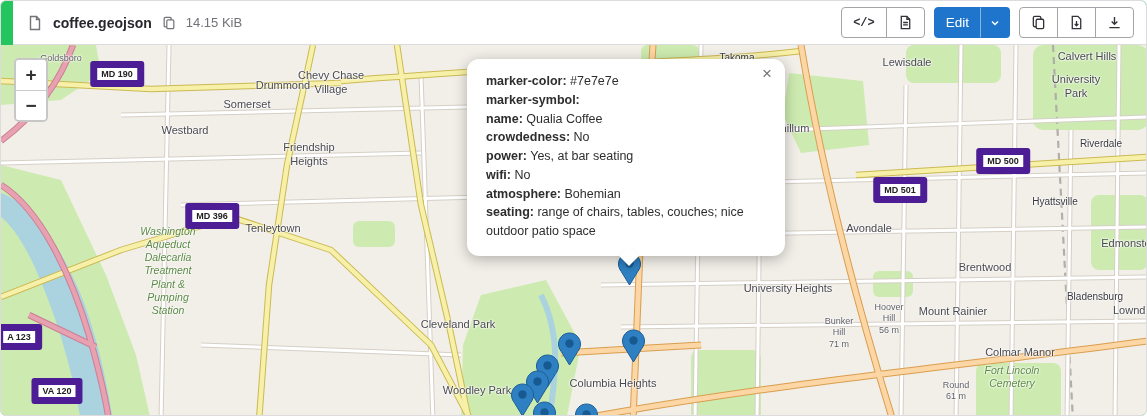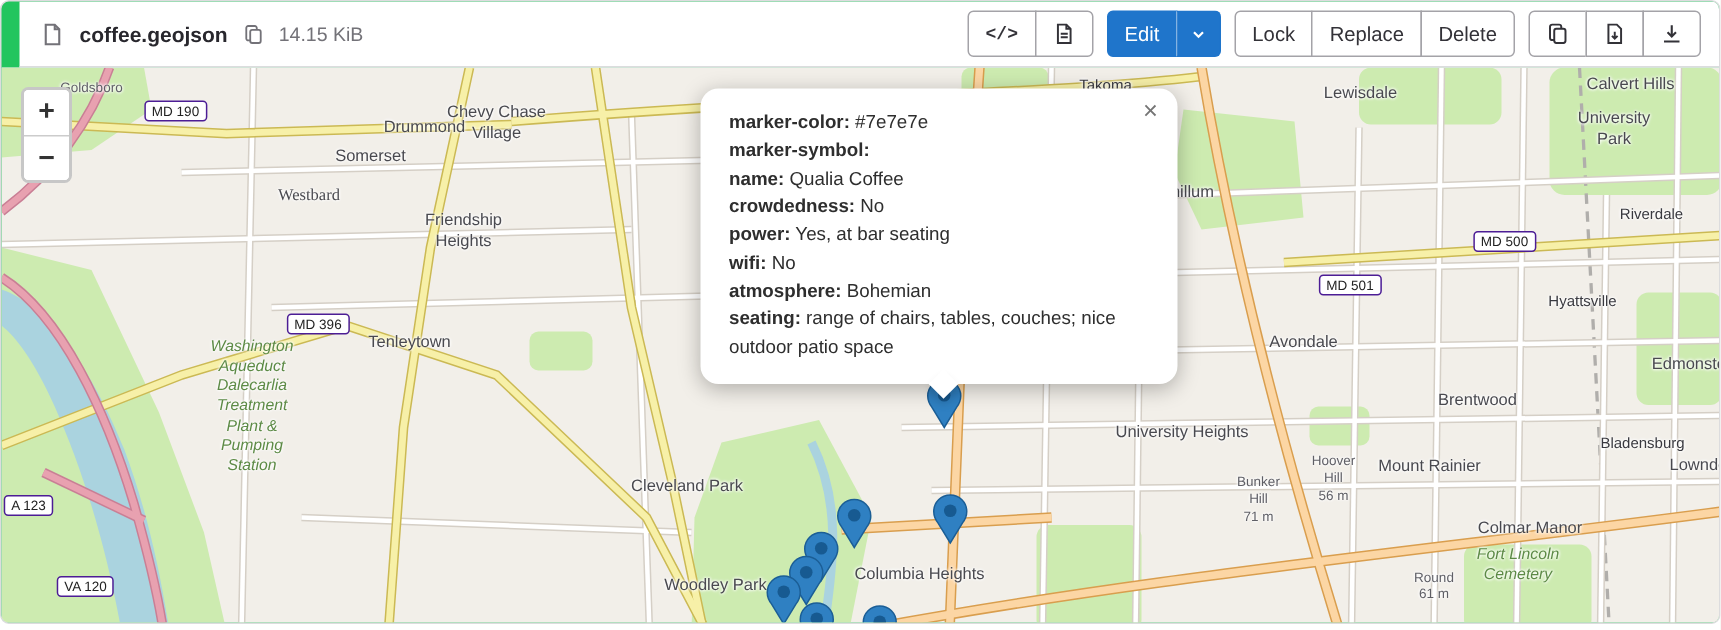--- a/index.html
+++ b/index.html
@@ -24,22 +24,22 @@
 
   
   .map-area { position:absolute; top:44px; left:0; right:0; bottom:0; overflow:hidden; background:#f2efe9; cursor:grab; }
   .map-bg { position:absolute; left:0; top:0; }
   .map-label { position:absolute; transform:translate(-50%,-50%); font-size:11px; color:#49494f;
     white-space:pre-line; text-align:center; line-height:1.25; pointer-events:none;
     text-shadow:0 0 2px #fff, 0 0 2px #fff, 0 0 3px #fff; z-index:2; }
   .map-label.town { font-size:10px; color:#39393f; }
   .map-label.nature { font-style:italic; color:#5c8a45; font-size:10.5px; }
   .map-label.small { font-size:9px; color:#5f5f66; }
-  .map-shield { position:absolute; transform:translate(-50%,-50%); font-size:9px; font-weight:400; color:#222;
-    background:#fff; border:1px solid #4c1d95; border-radius:3px; padding:1px 4px; z-index:2; white-space:nowrap; }
+  .map-shield { position:absolute; transform:translate(-50%,-50%); font-size:9px; font-weight:700; color:#222;
+    background:#fff; border:7px solid #4c1d95; border-radius:3px; padding:1px 4px; z-index:2; white-space:nowrap; }
   .map-marker { position:absolute; width:25px; height:34px; cursor:pointer; z-index:3; }
 
   .popup { position:absolute; left:466px; top:14px; width:318px; background:#fff; border-radius:12px;
     box-shadow:0 3px 14px rgba(0,0,0,.28); padding:13px 19px 15px; z-index:5; }
   .popup-row { font-size:12.5px; color:#2e2e2e; line-height:1.5; }
   .popup-row b { font-weight:700; }
   .popup-close { position:absolute; top:4px; right:9px; font-size:17px; color:#757575; background:none; border:none; cursor:pointer; padding:2px 4px; line-height:1; font-family:inherit; }
   .popup-tail { position:absolute; left:155px; bottom:-7px; width:14px; height:14px; background:#fff; transform:rotate(45deg); box-shadow:3px 3px 6px rgba(0,0,0,.12); }
 
   .zoom-control { position:absolute; left:13px; top:13px; border:2px solid rgba(0,0,0,.22); border-radius:5px; overflow:hidden; z-index:6; background:#fff; }
@@ -81,25 +81,20 @@
 
       <div class="btn-group">
         <button class="btn btn-primary">Edit</button>
         <button class="btn btn-caret">
           <svg width="12" height="12" viewBox="0 0 16 16" fill="none" stroke="#fff" stroke-width="2">
               <path d="M4 6l4 4 4-4"></path>
             </svg>
         </button>
       </div>
 
-      <div class="btn-group">
-        <button class="btn">Lock</button>
-        <button class="btn">Replace</button>
-        <button class="btn">Delete</button>
-      </div>
 
       <div class="btn-group">
         <button class="btn">
           <svg width="15" height="15" viewBox="0 0 16 16" fill="none" stroke="#333238" stroke-width="1.4">
               <rect x="5.5" y="4.5" width="8" height="10" rx="1.5"></rect>
               <path d="M10.5 4.5V3a1.5 1.5 0 0 0-1.5-1.5H4A1.5 1.5 0 0 0 2.5 3v8A1.5 1.5 0 0 0 4 12.5h1.5"></path>
             </svg>
         </button>
         <button class="btn">
           <svg width="15" height="15" viewBox="0 0 16 16" fill="none" stroke="#333238" stroke-width="1.4">
@@ -249,21 +244,21 @@
 
   <div class="map-label town" style="left: 736px; top: 13px;">Takoma</div>
       <div class="map-label" style="left: 906px; top: 18px;">Lewisdale</div>
       <div class="map-label" style="left: 1086px; top: 12px;">Calvert Hills</div>
       <div class="map-label" style="left: 1075px; top: 42px;">University Park</div>
       <div class="map-label small" style="left: 60px; top: 14px;">Goldsboro</div>
       <div class="map-label" style="left: 282px; top: 41px;">Drummond</div>
       <div class="map-label" style="left: 330px; top: 38px;">Chevy Chase
 Village</div>
       <div class="map-label" style="left: 246px; top: 60px;">Somerset</div>
-      <div class="map-label" style="left: 205px; top: 86px; font-family: Liberation Serif, serif;">Westbard</div>
+      <div class="map-label" style="left: 184px; top: 86px;">Westbard</div>
       <div class="map-label" style="left: 308px; top: 110px;">Friendship
 Heights</div>
       <div class="map-label" style="left: 790px; top: 84px;">Chillum</div>
       <div class="map-label town" style="left: 1100px; top: 99px;">Riverdale</div>
       <div class="map-label town" style="left: 1054px; top: 157px;">Hyattsville</div>
       <div class="map-label" style="left: 272px; top: 184px;">Tenleytown</div>
       <div class="map-label nature" style="left: 167px; top: 226px;">Washington
 Aqueduct
 Dalecarlia
 Treatment

